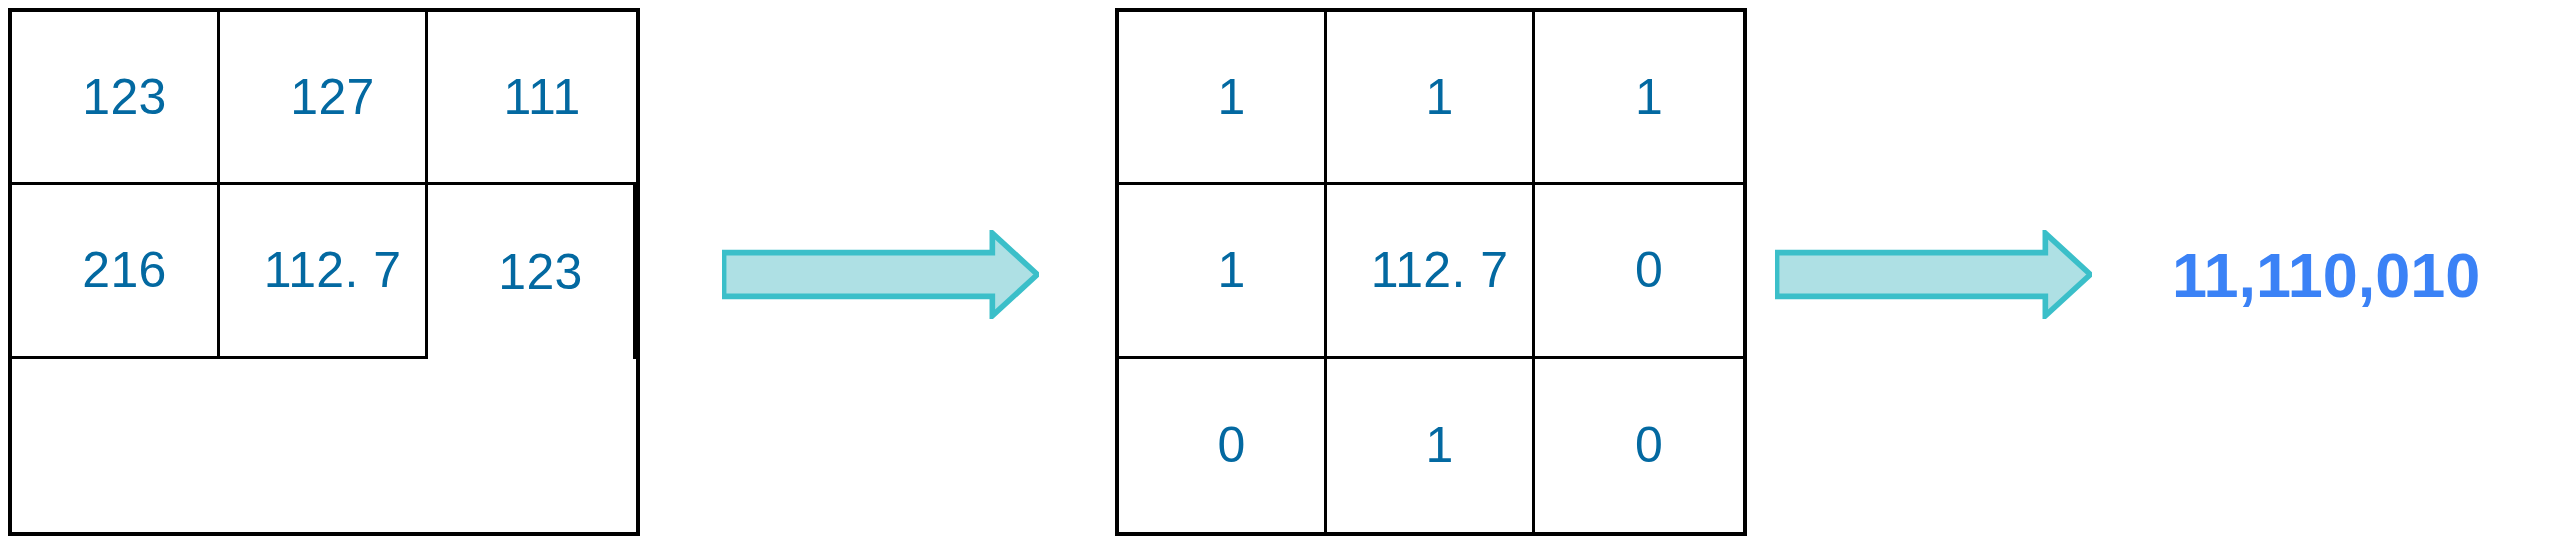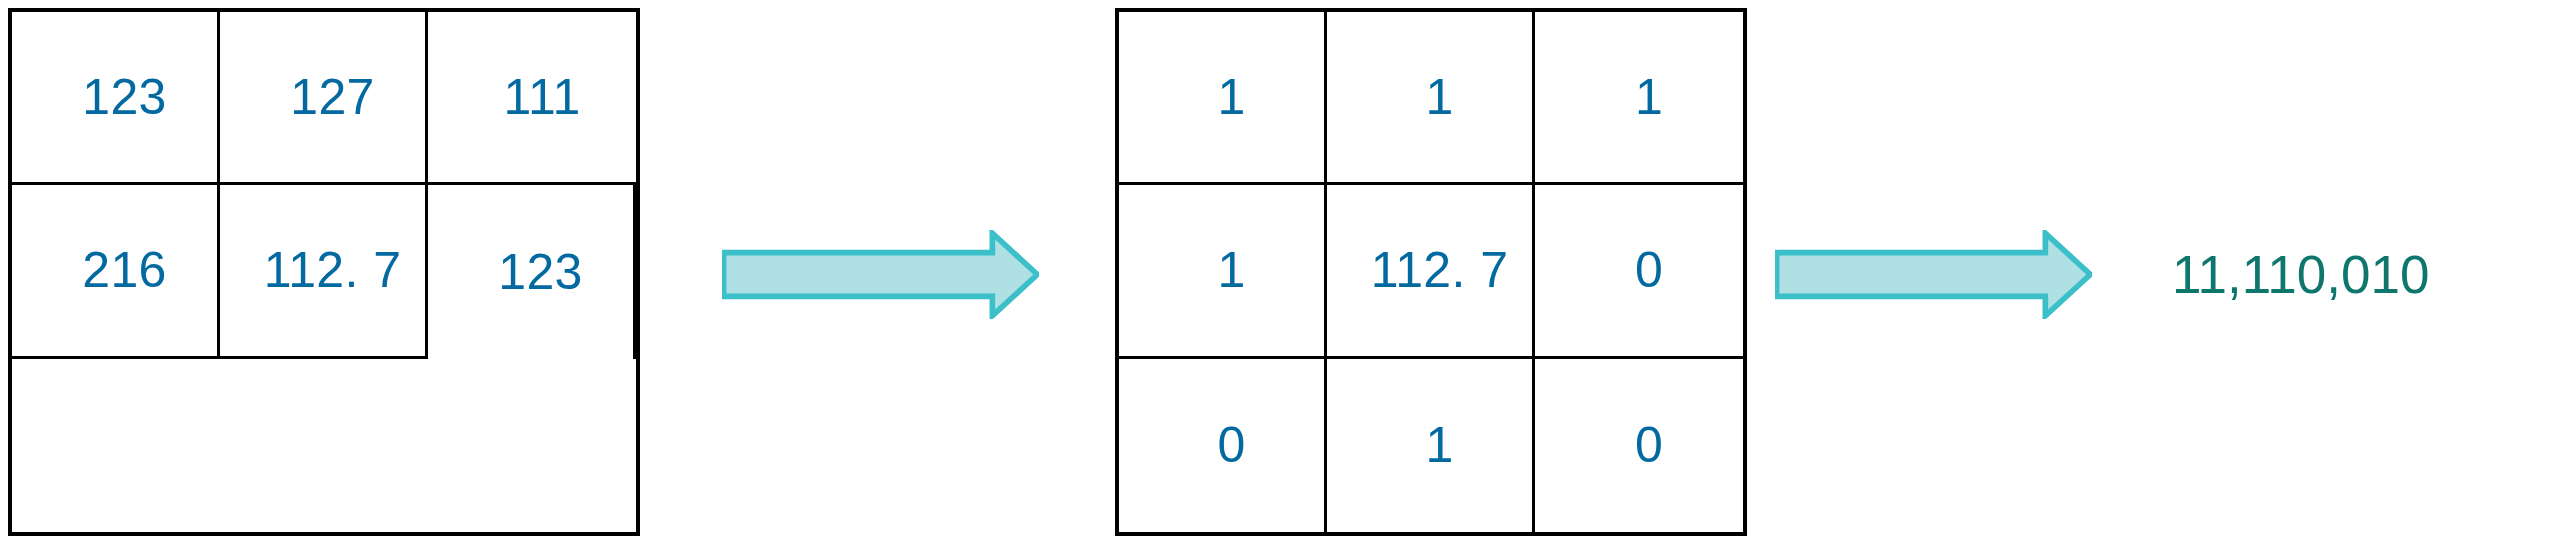--- a/index.html
+++ b/index.html
@@ -60,23 +60,23 @@
 
   
   #result-text {
     position: absolute;
     left: 2172px;
     top: 230px;
     height: 89px;
     display: flex;
     align-items: center;
     font-family: "Liberation Sans", sans-serif;
-    font-size: 53px;
-    font-weight: 400;
-    color: #0f766e;
+    font-size: 63px;
+    font-weight: 700;
+    color: #3b82f6;
     white-space: nowrap;
     letter-spacing: 0px;
   }
 </style>
 </head>
 <body>
 
 <div id="canvas">
 
   <div class="matrix" id="matrix-source">

